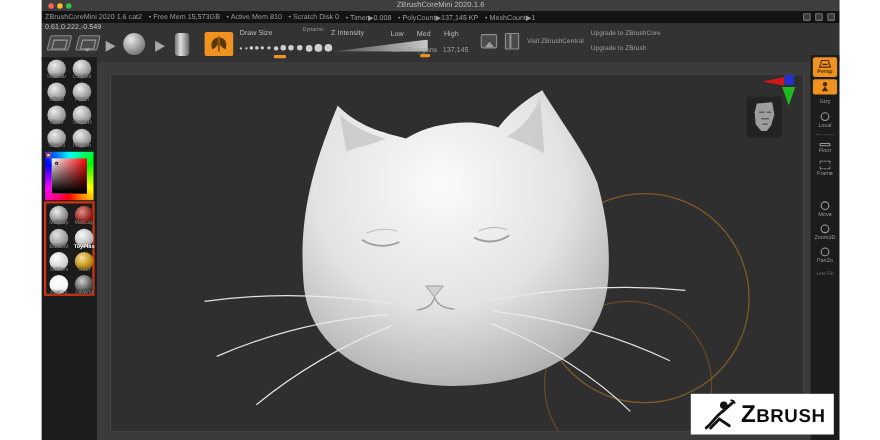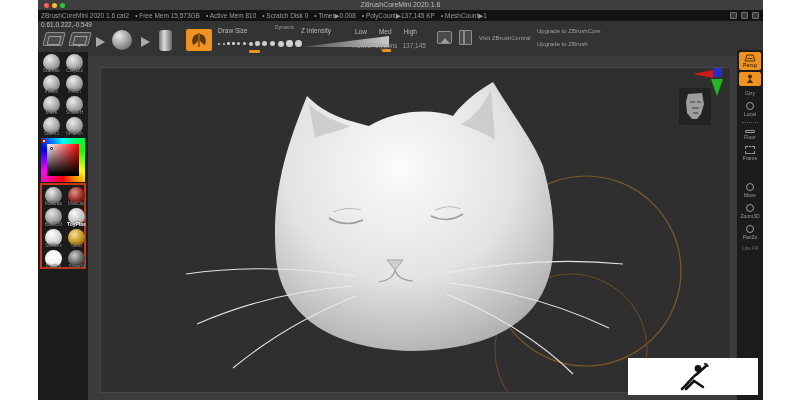--- a/index.html
+++ b/index.html
@@ -380,13 +380,14 @@
 <div class="logobox">
   <svg width="34" height="30" viewBox="0 0 34 30">
     <g stroke="#111" stroke-width="2.6" fill="none" stroke-linecap="round">
       <path d="M6,27 C12,22 15,16 21,12"></path>
       <path d="M21,12 L30,4"></path>
       <path d="M10,27 L18,19 L27,25"></path>
     </g>
     <circle cx="22" cy="6.5" r="3.4" fill="#111"></circle>
     <path d="M28,2 a3,3 0 0 1 4,3" stroke="#111" stroke-width="1.4" fill="none"></path>
   </svg>
+  <span class="logotext">ZBRUSH</span>
 </div>
 
 </body></html>

